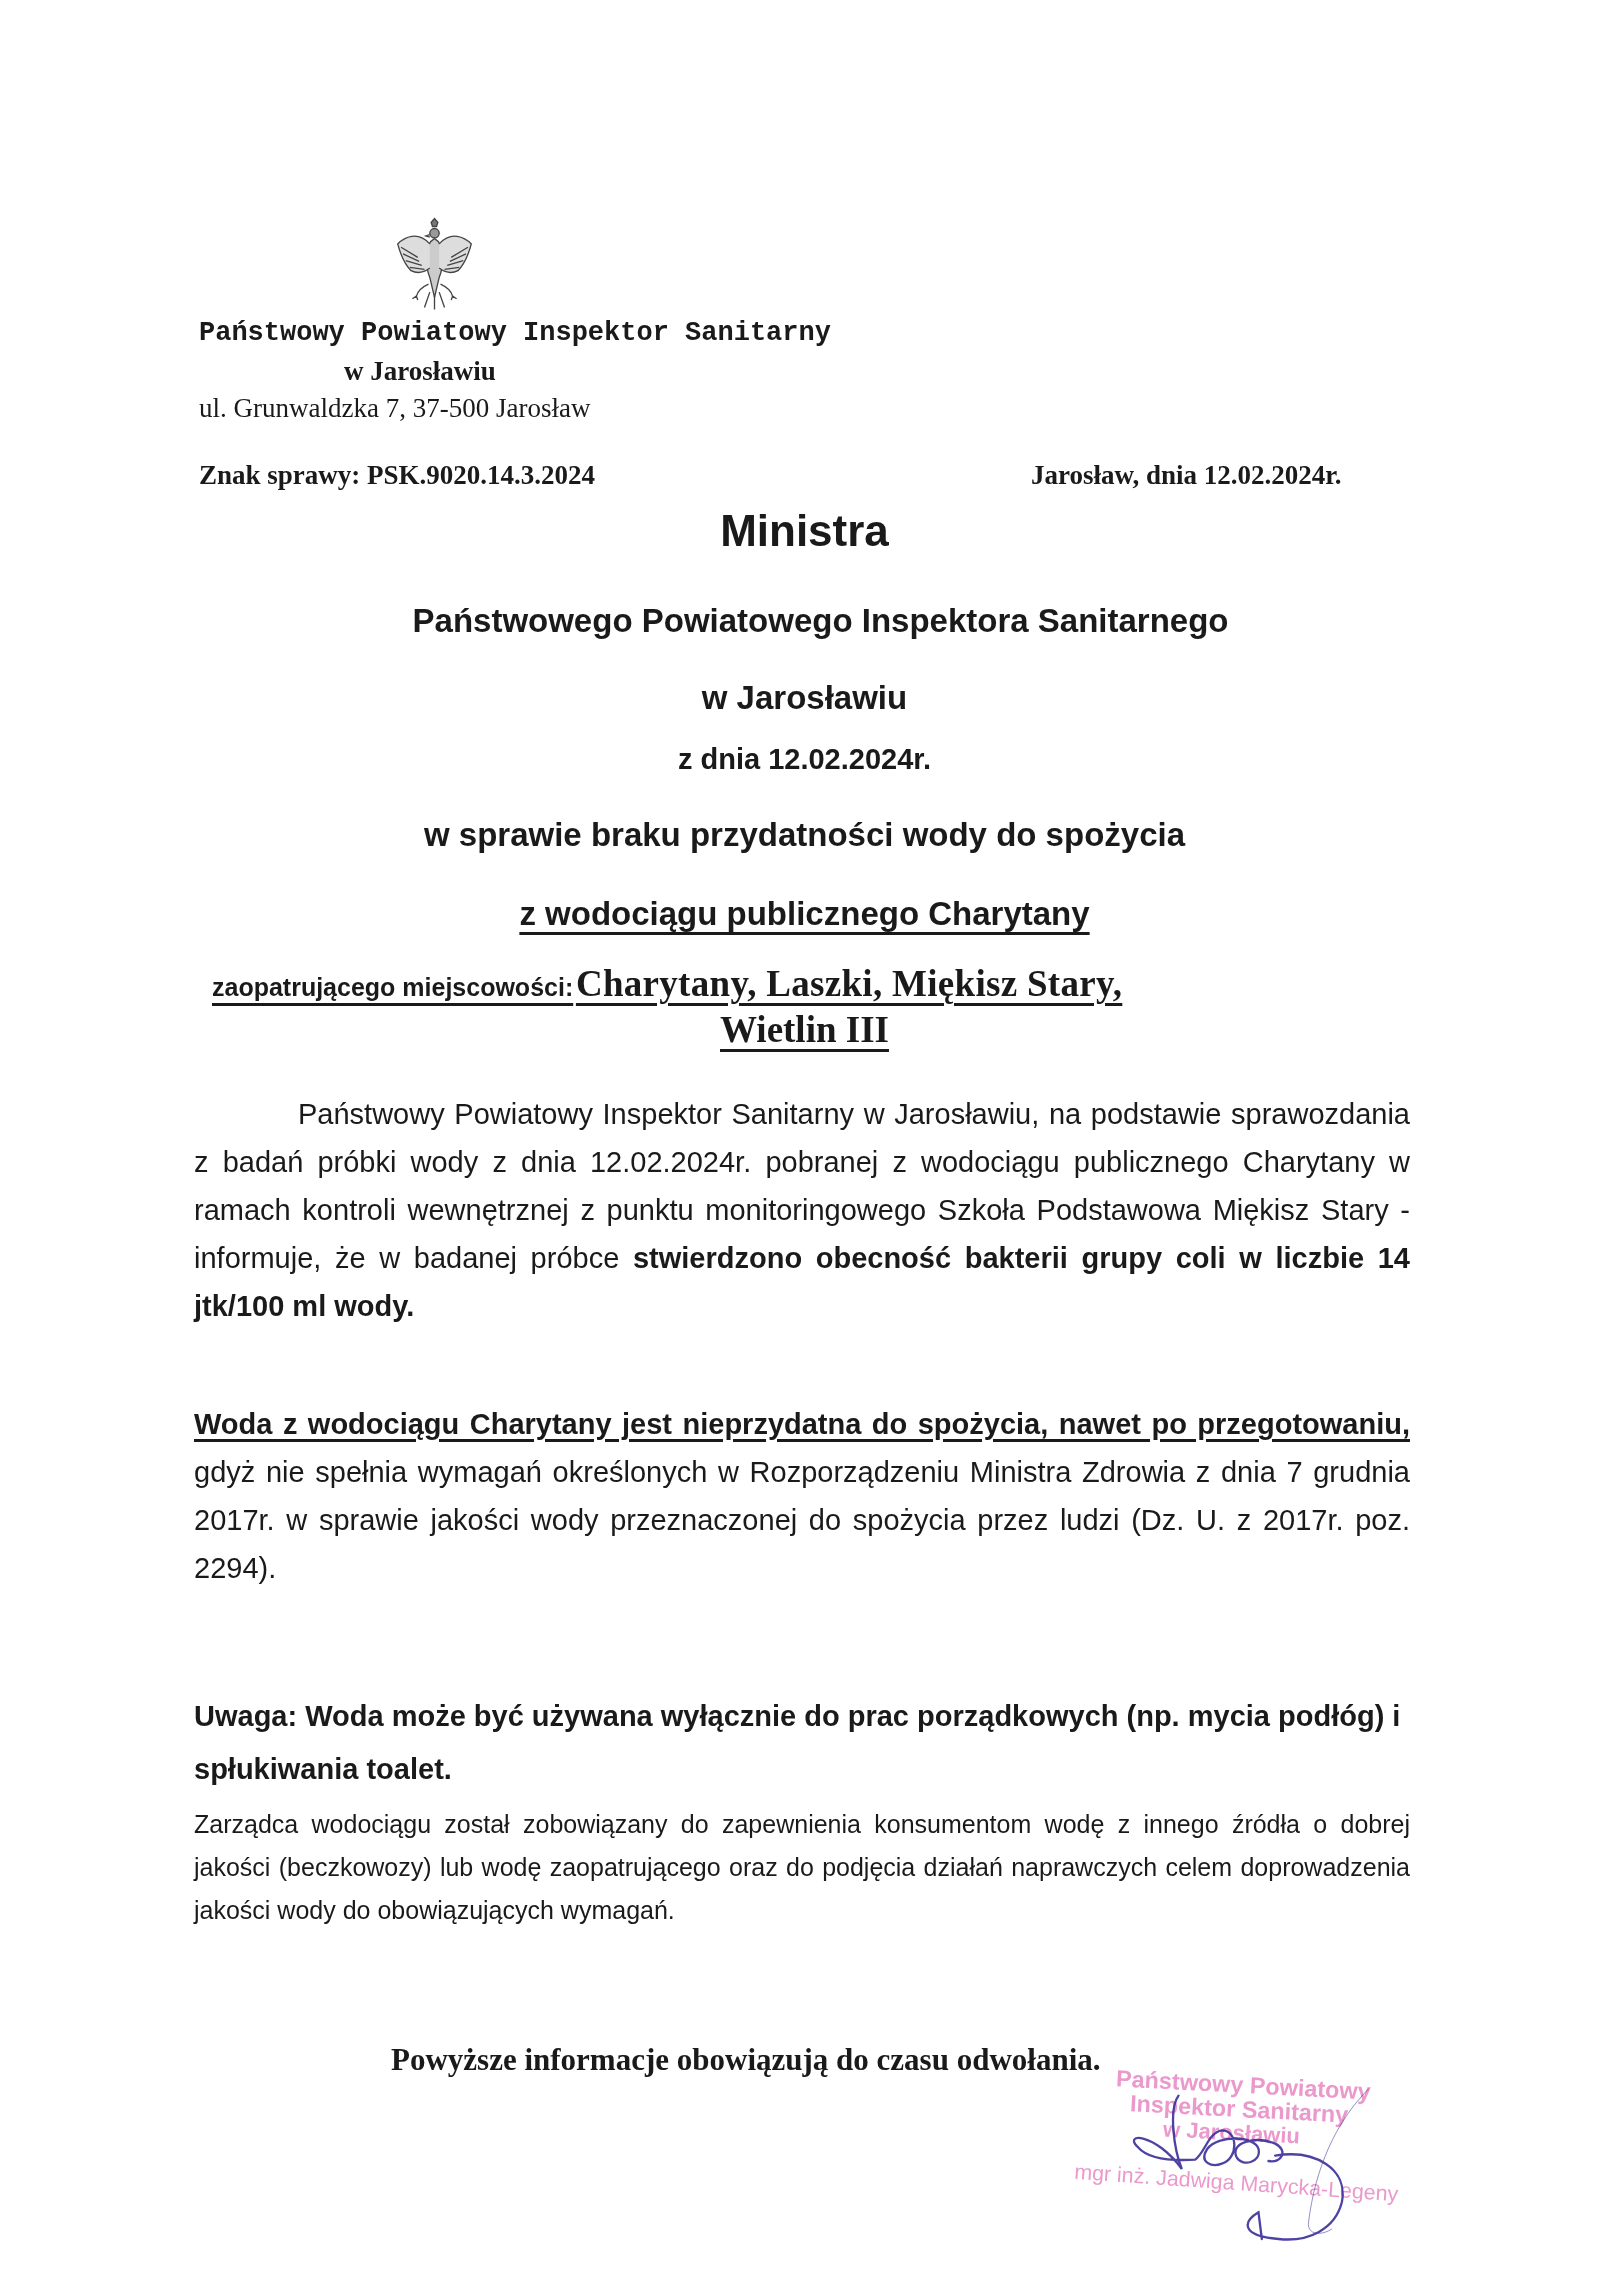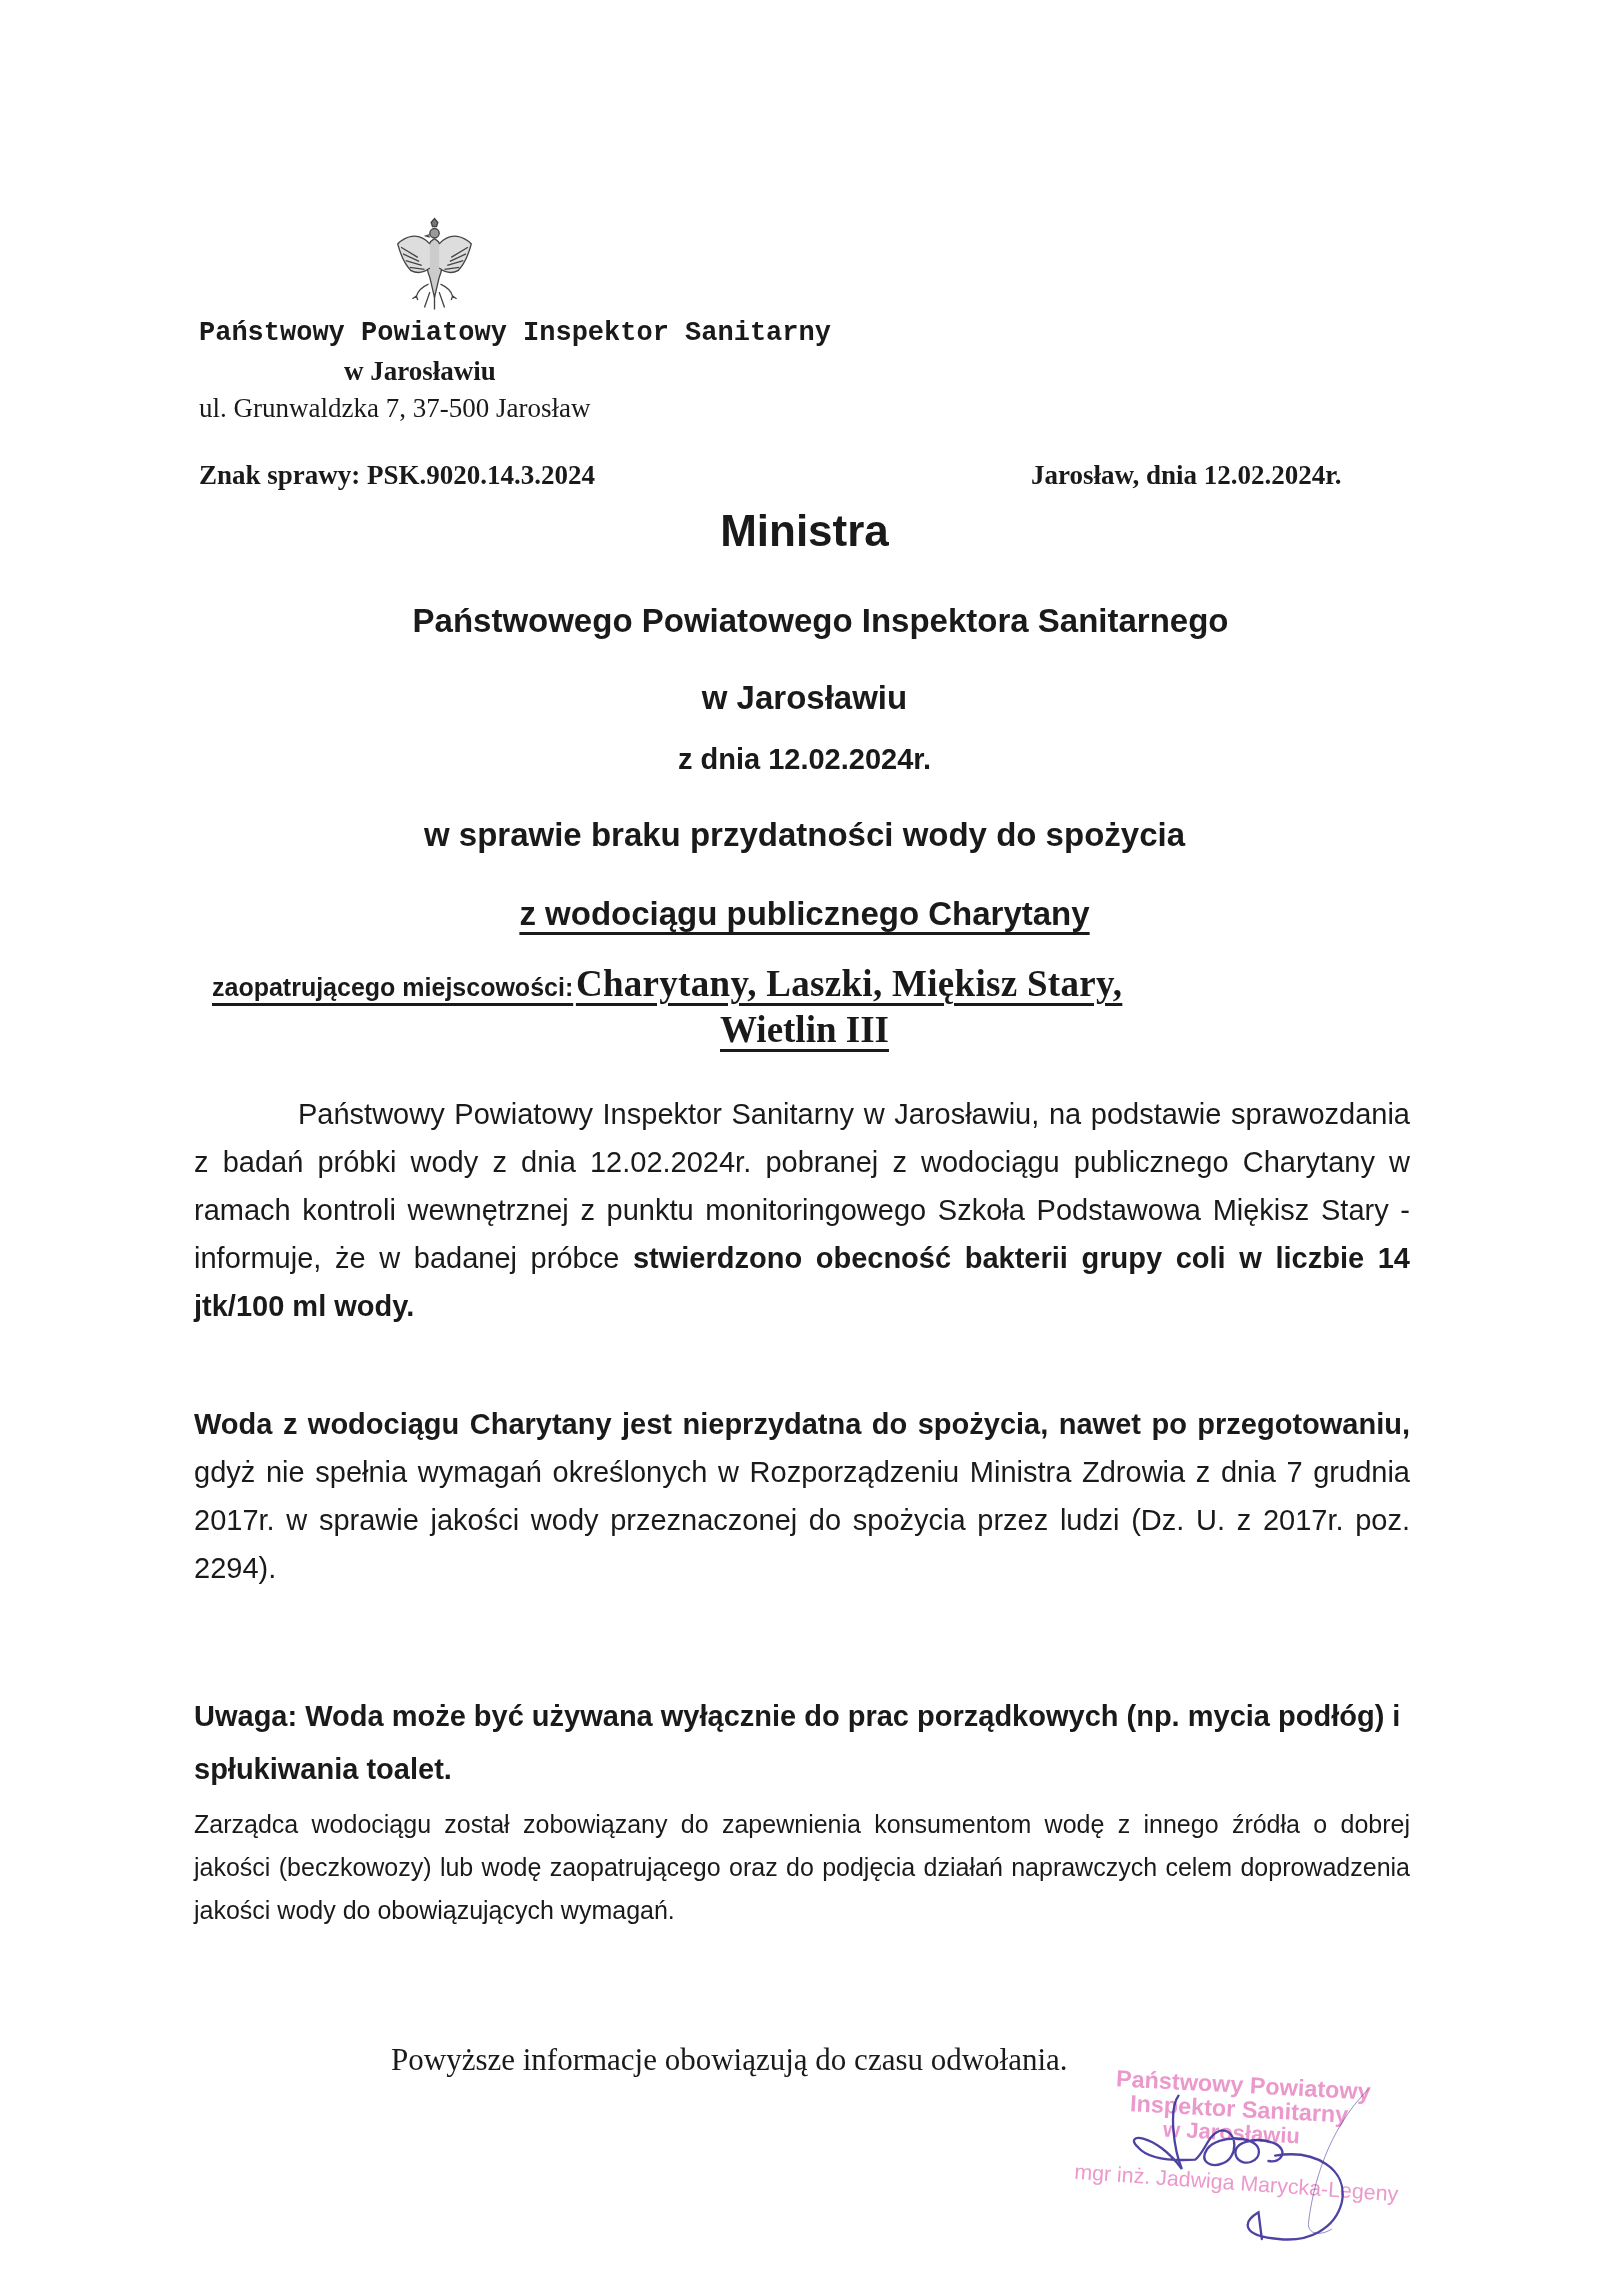--- a/index.html
+++ b/index.html
@@ -31,27 +31,27 @@
   #sub-6 .lbl { font-family: "Liberation Sans", "DejaVu Sans", sans-serif; font-weight: bold; font-size: 25px; text-decoration: underline; text-decoration-thickness: 3.3px; text-underline-offset: 6.7px; }
   #sub-6 .places { font-family: "Liberation Serif", "DejaVu Serif", serif; font-weight: bold; font-size: 37px; text-decoration: underline; text-decoration-thickness: 3.3px; text-underline-offset: 6.7px; letter-spacing: 0.3px; }
   #sub-7 { top: 1008px; font-size: 37px; }
   #sub-7 span { text-decoration: underline; text-decoration-thickness: 3.3px; text-underline-offset: 6.7px; }
 
   
   .para { left: 194px; width: 1216px; font-family: "Liberation Sans", "DejaVu Sans", sans-serif; font-size: 29px; line-height: 48px; text-align: justify; text-align-last: left; }
   #para-1 { top: 1090px; text-indent: 104px; }
   #para-1 b { font-weight: bold; }
   #para-2 { top: 1400px; line-height: 48px; }
-  #para-2 .warn { font-weight: bold; text-decoration-thickness: 3.3px; text-underline-offset: 5.3px; }
+  #para-2 .warn { font-weight: bold; text-decoration: underline; text-decoration-thickness: 3.3px; text-underline-offset: 5.3px; }
 
   #uwaga { left: 194px; top: 1690px; width: 1216px; font-family: "Liberation Sans", "DejaVu Sans", sans-serif; font-weight: bold; font-size: 29px; line-height: 53px; text-align: left; }
 
   #para-3 { left: 194px; top: 1803px; width: 1216px; font-family: "Liberation Sans", "DejaVu Sans", sans-serif; font-size: 25px; line-height: 43px; text-align: justify; text-align-last: left; }
 
-  #footer { left: 391px; top: 2042px; font-family: "Liberation Serif", "DejaVu Serif", serif; font-size: 31px; white-space: nowrap; }
+  #footer { left: 391px; top: 2042px; font-family: "Liberation Serif", "DejaVu Serif", serif; font-size: 31px; white-space: nowrap; font-weight: bold; }
 
   
   #stamp { left: 1055px; top: 2069px; width: 427px; height: 220px; }
   .stamp-text { position: absolute; font-family: "Liberation Sans", "DejaVu Sans", sans-serif; font-weight: bold; color: #e887c4; white-space: nowrap; opacity: 0.85; }
   #stamp-1 { left: 61px; top: 2.7px; font-size: 23.4px; transform: rotate(3deg); }
   #stamp-2 { left: 75px; top: 27px; font-size: 23.4px; transform: rotate(3deg); }
   #stamp-3 { left: 108px; top: 51px; font-size: 22px; transform: rotate(3deg); }
   #stamp-4 { left: 18.7px; top: 102px; font-size: 21.4px; transform: rotate(4deg); font-weight: normal; }
   #signature { position: absolute; left: 0; top: 0; width: 427px; height: 220px; }
 </style>

